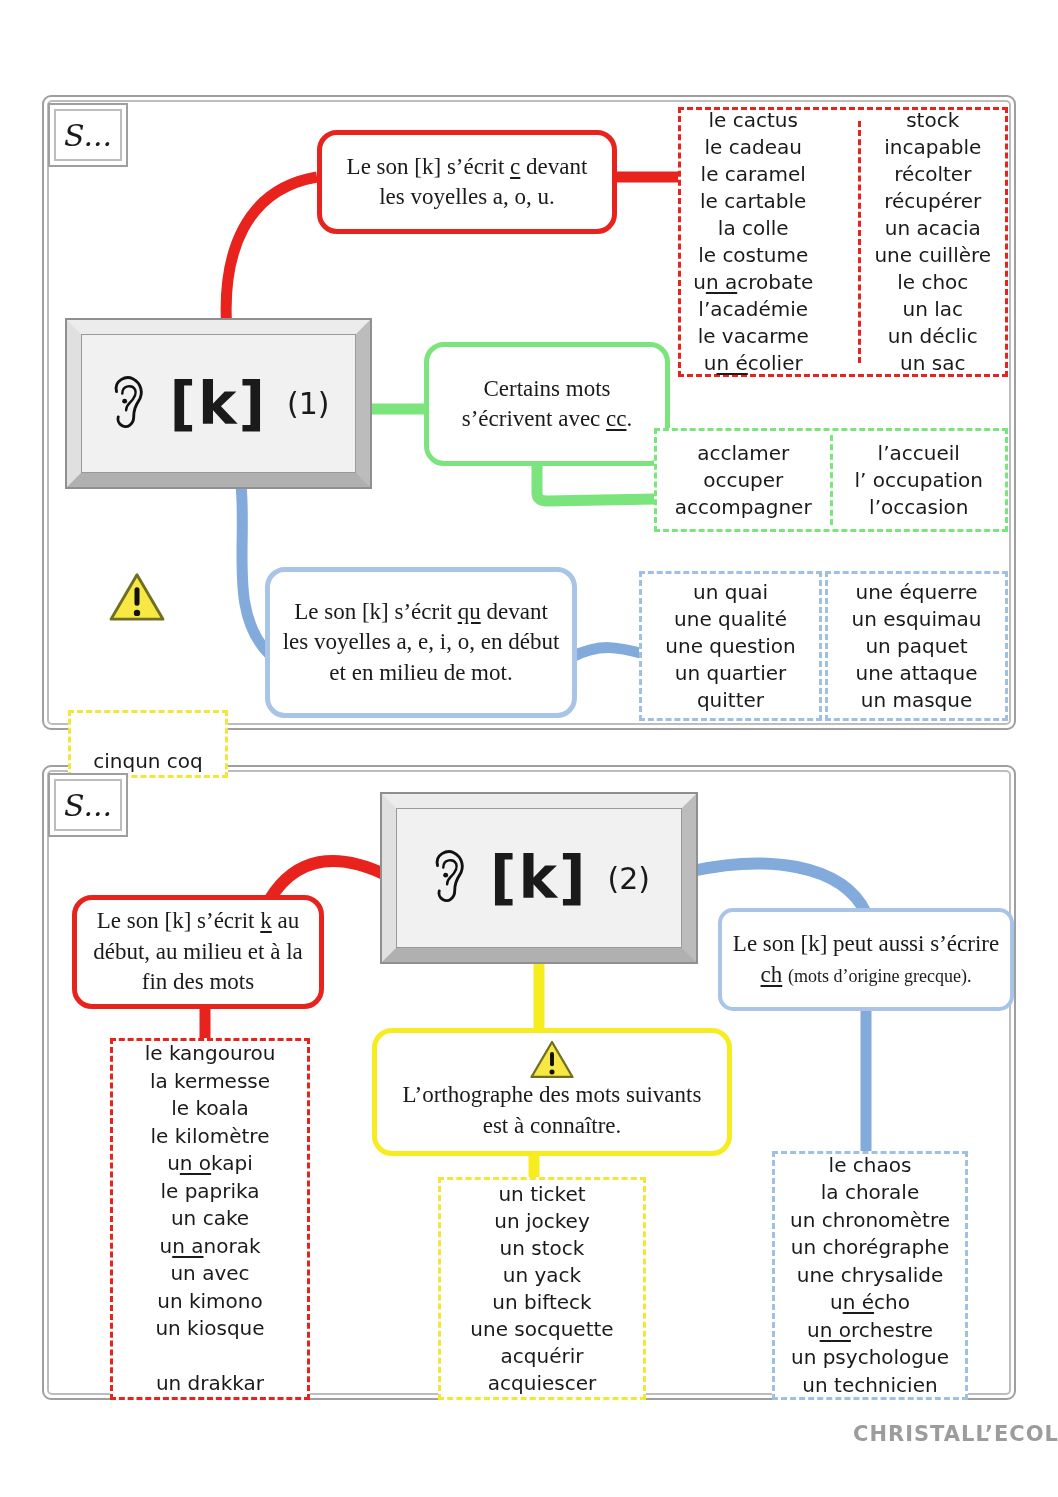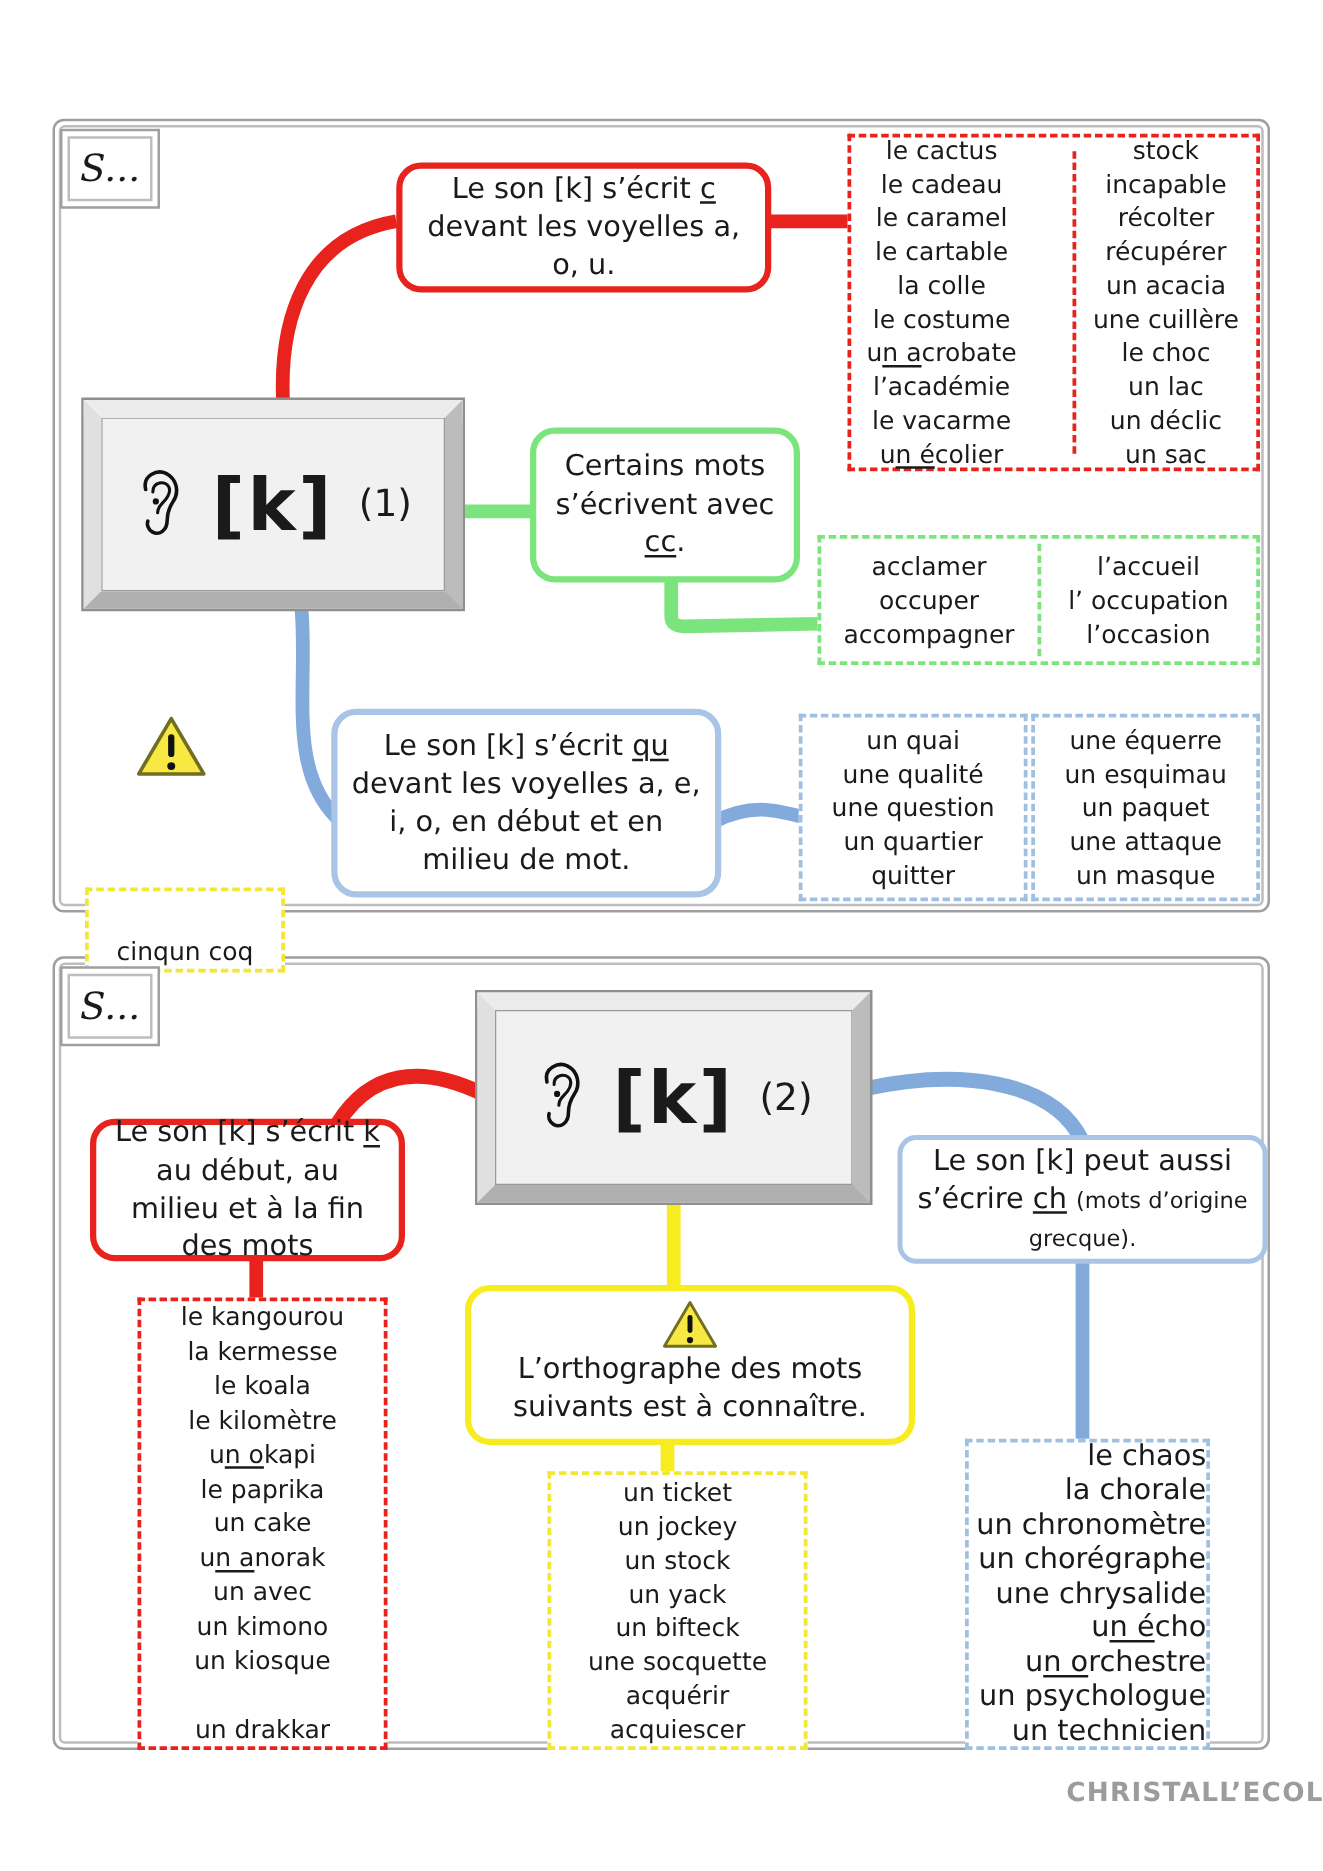--- a/index.html
+++ b/index.html
@@ -21,20 +21,21 @@
     border:2px solid #9f9f9f;outline:2px solid #bdbdbd;outline-offset:-8px;
     display:flex;align-items:center;justify-content:center;z-index:5;
     font-family:"DejaVu Serif","Liberation Serif",serif;font-style:italic;font-size:30px;
   }
   .connector-layer{position:absolute;inset:0;z-index:1;}
   .box{position:absolute;background:#fff;z-index:2;box-sizing:border-box;}
   .rule{
     border-radius:20px;display:flex;flex-direction:column;align-items:center;
     justify-content:center;text-align:center;font-size:23px;line-height:1.32;
     padding:6px 10px;
+    font-family:Liberation Serif, serif;
   }
   .rule-red{border:5px solid #e8231d;}
   .rule-green{border:5px solid #7ce47c;}
   .rule-blue{border:4px solid #a9c4e6;}
   .rule-yellow{border:5px solid #f6ec1f;}
   .dashedbox{
     display:flex;align-items:center;justify-content:center;text-align:center;
     font-size:20px;line-height:27px;
   }
   .dash-red{border:3px dashed #e8231d;}
@@ -117,21 +118,21 @@
           <div class="word">un acacia</div>
           <div class="word">une cuillère</div>
           <div class="word">le choc</div>
           <div class="word">un lac</div>
           <div class="word">un déclic</div>
           <div class="word">un sac</div>
         </div>
     </div>
   </div>
 
-  <div class="box rule rule-green" style="left:380px;top:245px;width:216px;height:124px;">
+  <div class="box rule rule-green" style="left:380px;top:245px;width:246px;height:124px;">
     <span>Certains mots s’écrivent avec <span class="ul">cc</span>.</span>
   </div>
 
   <div class="box dashedbox dash-green" style="left:610px;top:331px;width:354px;height:104px;">
     <div class="cols col-green">
       <div class="col">
           <div class="word">acclamer</div>
           <div class="word">occuper</div>
           <div class="word">accompagner</div>
         </div>
@@ -246,21 +247,21 @@
         <div class="word">acquérir</div>
         <div class="word">acquiescer</div>
       </div>
   </div>
 
   <div class="box rule rule-blue" style="left:674px;top:141px;width:296px;height:103px;border-radius:15px;">
     <span><span>Le son [k] peut aussi s’écrire <span class="ul">ch</span> </span><span class="note">(mots d’origine grecque).</span></span>
   </div>
 
   <div class="box dashedbox dash-blue" style="left:728px;top:384px;width:196px;height:249px;">
-    <div class="col wordlist" style="height:100%;line-height:27.5px;font-size:23px;align-items:flex-end;">
+    <div class="col wordlist" style="height:100%;line-height:27.5px;font-size:20px;">
         <div class="word">le chaos</div>
         <div class="word">la chorale</div>
         <div class="word">un chronomètre</div>
         <div class="word">un chorégraphe</div>
         <div class="word">une chrysalide</div>
         <div class="word">u<span class="ul">n é</span>cho</div>
         <div class="word">u<span class="ul">n o</span>rchestre</div>
         <div class="word">un psychologue</div>
         <div class="word">un technicien</div>
       </div>

